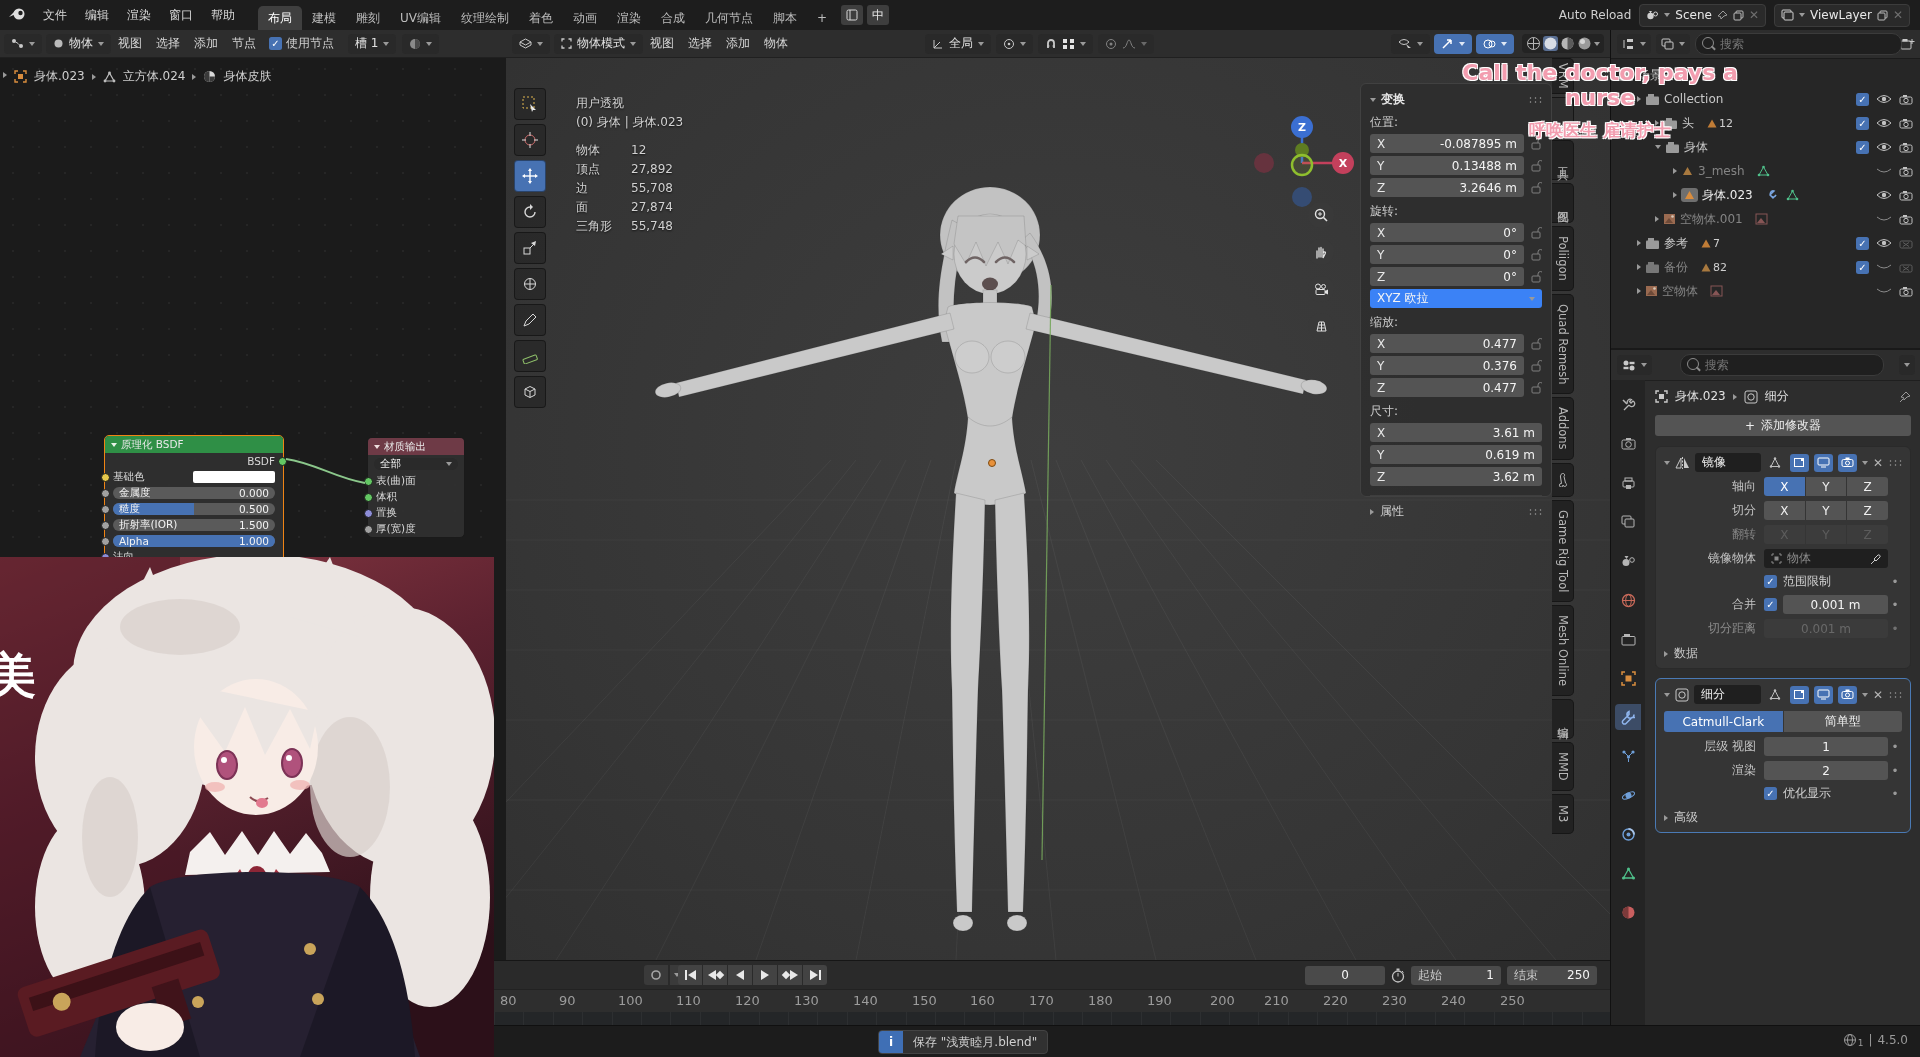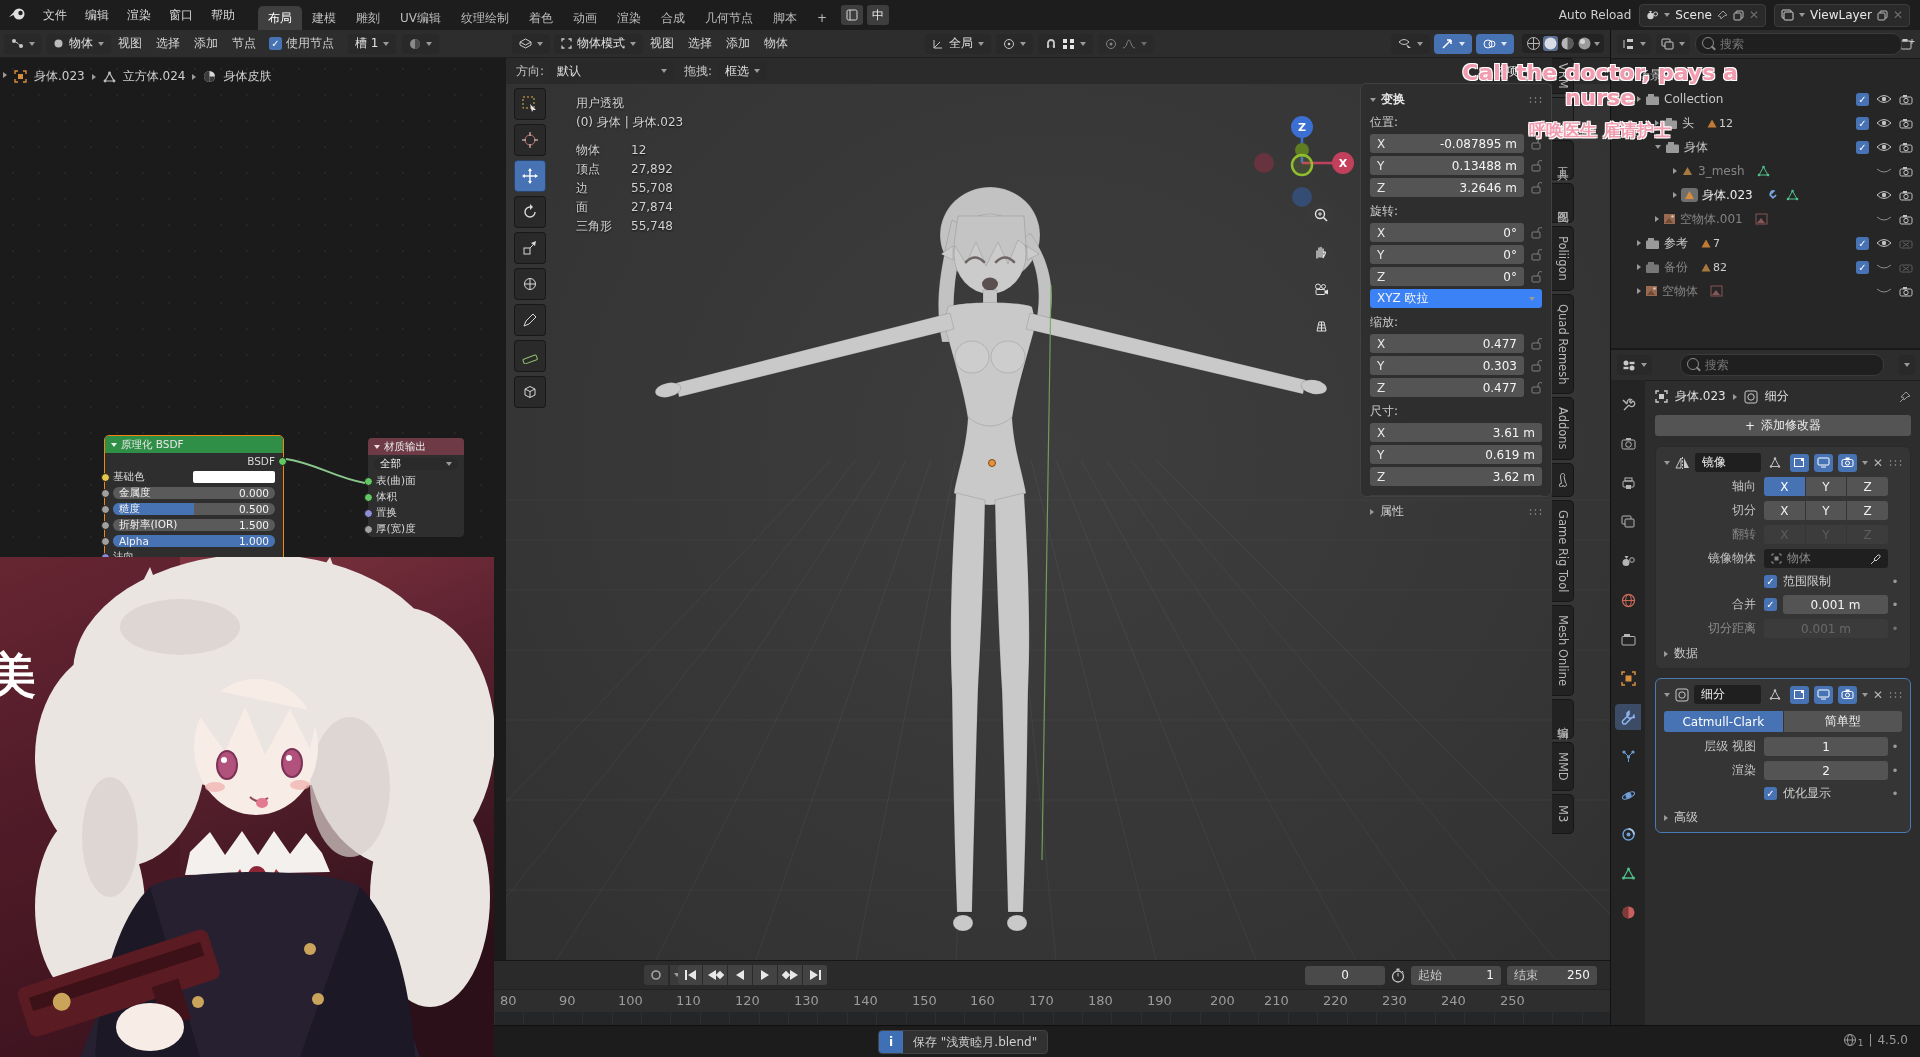--- a/index.html
+++ b/index.html
@@ -482,36 +482,20 @@
           </svg>
         <svg width="15" height="15" viewBox="0 0 15 15">
             <circle cx="7.5" cy="7.5" r="6" fill="#9a9a9a"></circle>
             <circle cx="5.5" cy="5.5" r="2.5" fill="#d5d5d5"></circle>
           </svg>
         <span class="chev"></span>
       </div>
     </div>
   </div>
 
-  <div id="vp-toolrow">
-    <span style="color:#c3c3c3">方向:</span>
-    <div class="dd" style="margin:0 10px 0 6px;width:110px;justify-content:space-between">
-      <span>默认</span>
-        <span class="chev"></span>
-    </div>
-    <span style="color:#c3c3c3">拖拽:</span>
-    <div class="dd" style="margin-left:6px">
-      <span>框选</span>
-        <span class="chev"></span>
-    </div>
-    <div class="dd" style="margin-left:auto;margin-right:64px">
-      <span>选项</span>
-        <span class="chev"></span>
-    </div>
-  </div>
 
   <div class="abs" style="left:8px;top:58px;z-index:5">
     <div class="vtool">
         <svg width="16" height="16" viewBox="0 0 16 16">
           <rect x="1" y="1" width="11" height="11" fill="none" stroke="#e0b650" stroke-dasharray="2 2"></rect>
           <path d="M8 8 L14 14 L11 14 L10 16 Z" fill="#e8e8e8"></path>
         </svg>
       </div>
     <div class="vtool">
         <svg width="16" height="16" viewBox="0 0 16 16">
@@ -701,21 +685,21 @@
           <span>0.477</span>
         </div>
         <svg class="locksvg" width="12" height="13" viewBox="0 0 12 13">
           <rect x="2" y="6" width="8" height="6" rx="1" fill="none" stroke="#9a9a9a"></rect>
           <path d="M8 6 V4 a2.5 2.5 0 0 1 5 0" fill="none" stroke="#9a9a9a"></path>
         </svg>
       </div>
     <div class="axrow">
         <div class="field">
           <span class="ax">Y</span>
-          <span>0.303</span>
+          <span>0.376</span>
         </div>
         <svg class="locksvg" width="12" height="13" viewBox="0 0 12 13">
           <rect x="2" y="6" width="8" height="6" rx="1" fill="none" stroke="#9a9a9a"></rect>
           <path d="M8 6 V4 a2.5 2.5 0 0 1 5 0" fill="none" stroke="#9a9a9a"></path>
         </svg>
       </div>
     <div class="axrow">
         <div class="field">
           <span class="ax">Z</span>
           <span>0.477</span>

